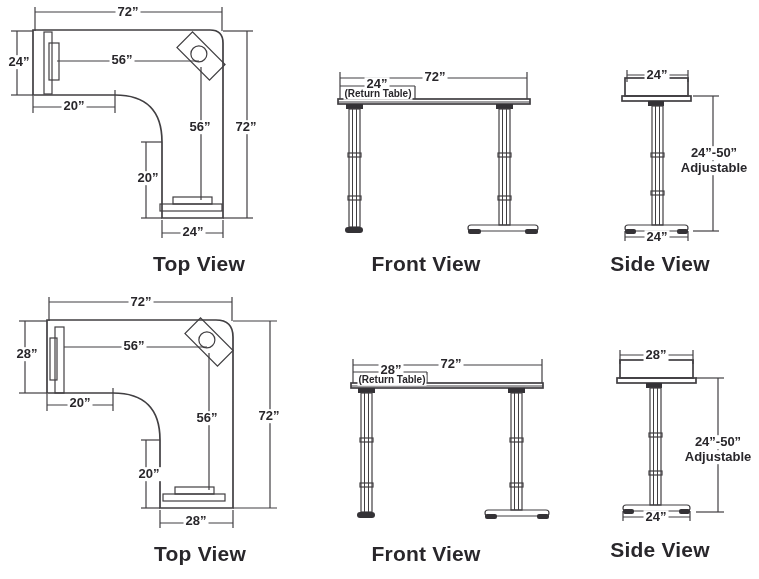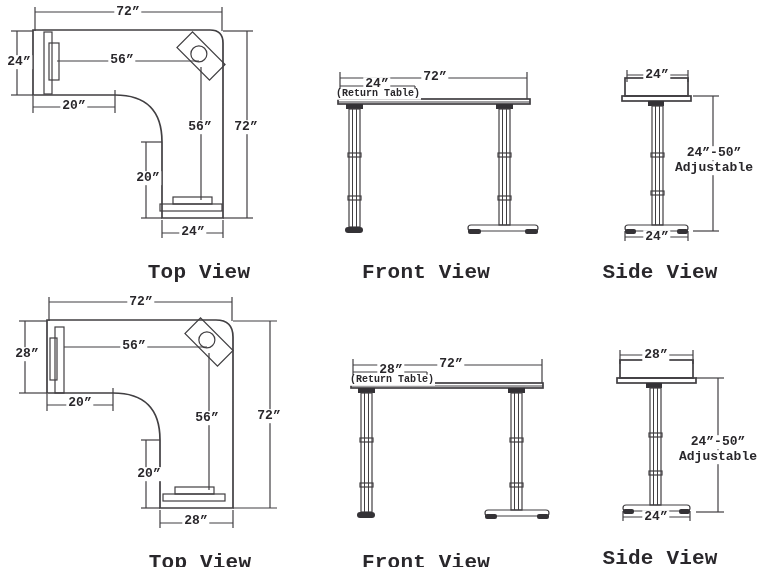--- a/index.html
+++ b/index.html
@@ -1,36 +1,35 @@
 <!DOCTYPE html>
 <html><head>
 <meta charset="utf-8">
 <style>
   html,body { margin:0; padding:0; background:#fff; }
   .canvas {
     position:relative; width:759px; height:567px; background:#fff;
-    font-family:Liberation Mono, monospace; color:#29272b; overflow:hidden;
+    font-family:Liberation Sans, sans-serif; color:#29272b; overflow:hidden;
   }
   .view { position:absolute; }
   .view svg { position:absolute; left:0; top:0; display:block; }
   .ln   { stroke:#413f42; stroke-width:1.7; fill:none; }
   .dl   { stroke:#413f42; stroke-width:1.2; fill:none; }
   .fil  { fill:#343236; stroke:none; }
   .thin { stroke:#413f42; stroke-width:1; fill:none; }
   .dim {
     position:absolute; transform:translate(-50%,-50%);
     background:#fff; color:#29272b; font-weight:bold; font-size:13px;
     line-height:1.05; padding:0 2px; white-space:nowrap;
   }
   .dim.small { font-size:10px; padding:0 1px; }
   .title {
     position:absolute; transform:translate(-50%,-50%);
     color:#29272b; font-weight:bold; font-size:21px; white-space:nowrap;
     letter-spacing:0.2px;
-    margin-top:8px;
   }
 </style>
 </head>
 <body>
 
 <div class="canvas">
 
   <div class="view" style="left:0;top:0;width:292px;height:285px">
     <svg width="292" height="250" viewBox="0 0 292 250">
       <path class="ln" d="M33,30 H210 Q223,30 223,43 V218 H162 V142 Q162,95 115,95 H33 Z"></path>

